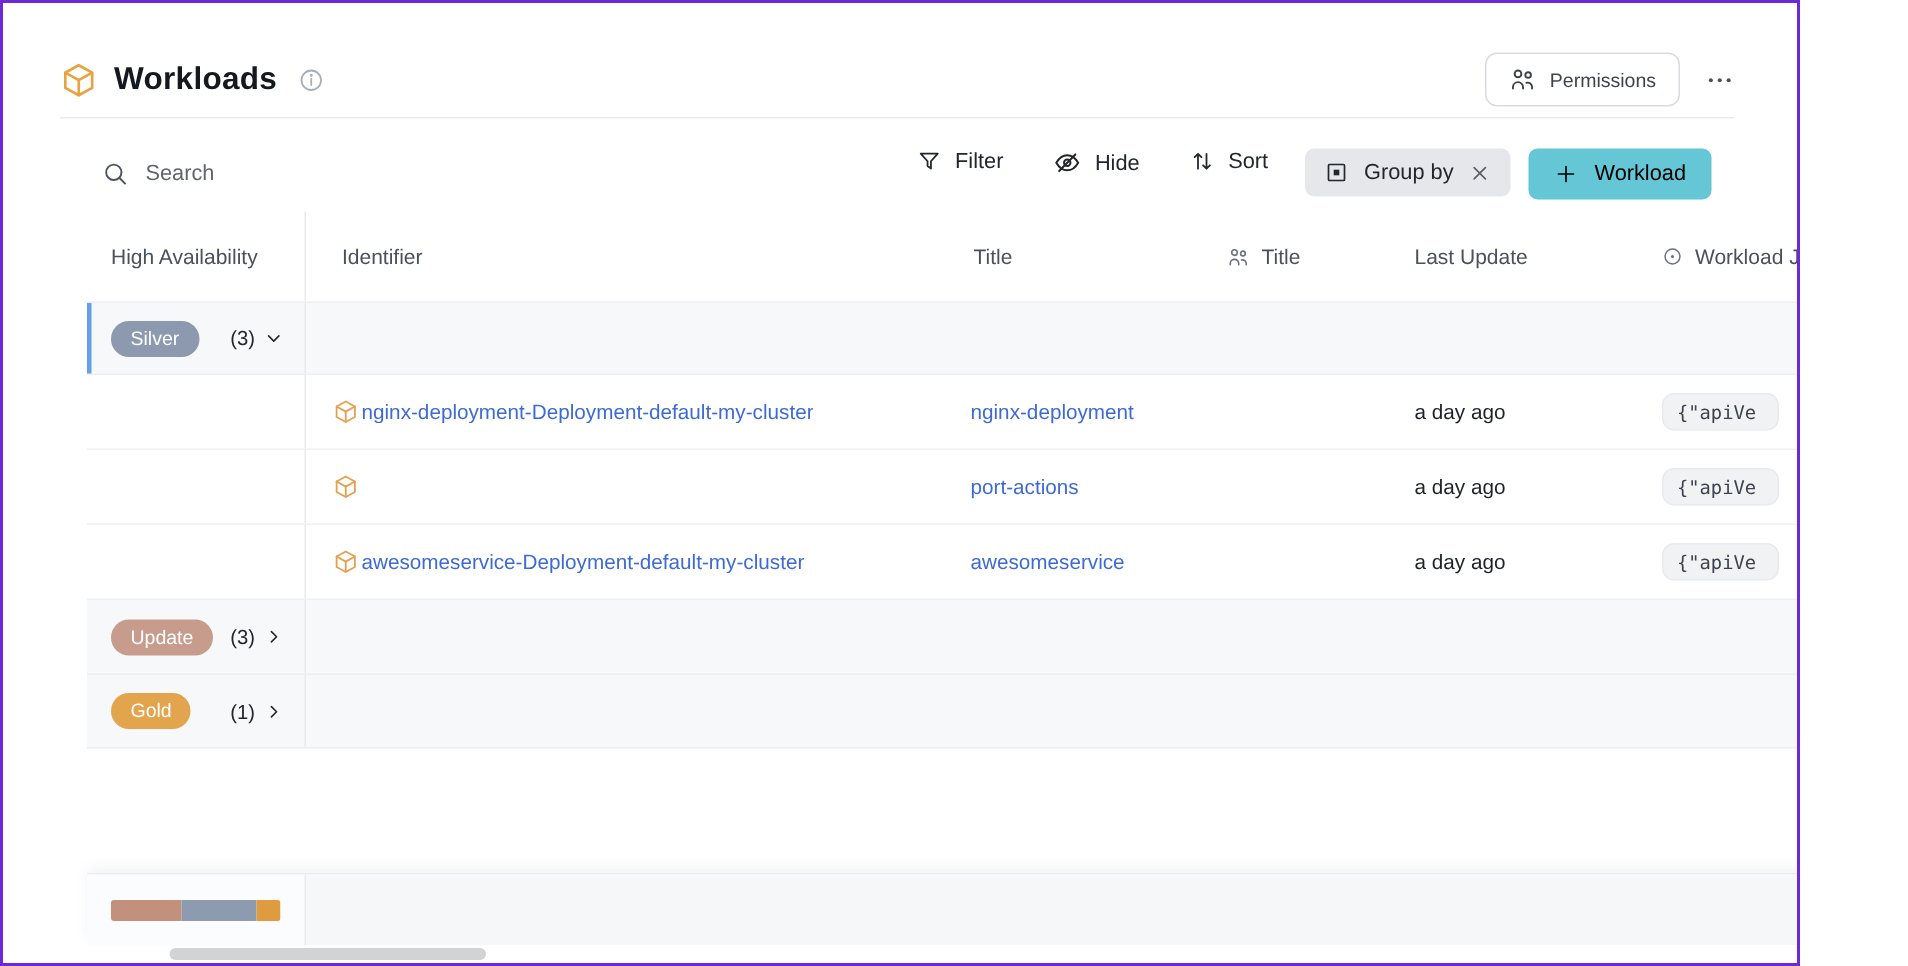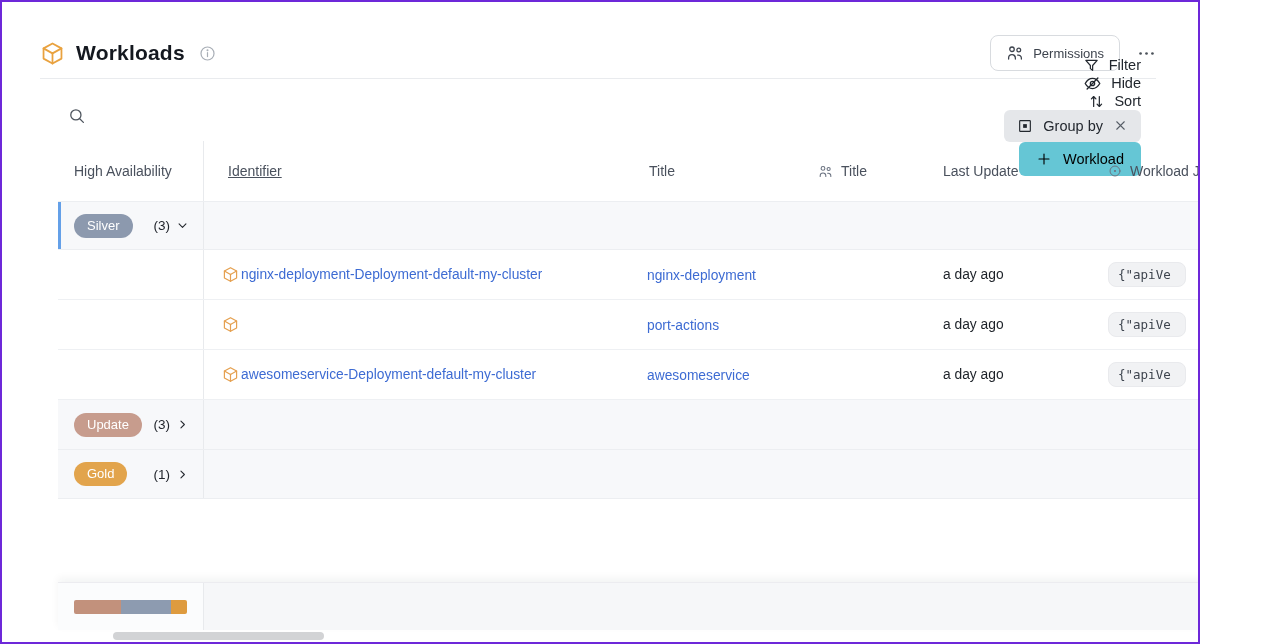--- a/index.html
+++ b/index.html
@@ -25,37 +25,37 @@
   .save-main { display:flex; align-items:center; gap:9px; padding:8px 13px; font-size:14.5px; font-weight:500; }
   .save-caret { display:flex; align-items:center; padding:0 11px; border-left:1.5px solid #ee8a58; }
   .kebab-btn { color:#4c525a; margin-left:7px; cursor:pointer; background:none; border:none; }
 
   
   .toolbar { height:58px; display:flex; align-items:center; padding:16px 57px 0 66px; }
   .search { display:flex; align-items:center; gap:11px; color:#4d545d; }
   .search input { border:none; outline:none; font-size:14.5px; color:#23272e; width:230px; background:transparent;
                   font-family:"Liberation Sans", sans-serif; }
   .search input::placeholder { color:#60666e; opacity:1; }
-  .toolbar-right { margin-left:auto; display:flex; align-items:flex-end;flex-direction:column; }
+  .toolbar-right { margin-left:auto; display:flex; align-items:flex-start; }
   .tool-btn { display:flex; align-items:center; gap:9px; font-size:14.5px; color:#22272e;
               margin-left:33px; background:none; border:none; cursor:pointer; font-family:inherit; }
   .chip-groupby { display:flex; align-items:center; gap:10px; background:#e5e7ea; border-radius:6px;
                   padding:8px 13px; font-size:14.5px; color:#22272e; margin-left:25px; cursor:pointer; }
   .chip-close { color:#565d66; display:flex; cursor:pointer; }
   .btn-workload { display:flex; align-items:center; gap:11px; background:#65c6d5; color:#000000; border:none;
                   border-radius:6px; padding:9px 17px; font-size:14.5px; margin-left:12px; cursor:pointer;
                   font-family:inherit; }
 
   
   .table { margin-left:56px; width:1158px; }
   .cols6 { display:grid; grid-template-columns:146px 429px 169px 125px 165px 124px; }
   .thead { height:65px; padding-top:4px; border-bottom:1px solid #eceef1; color:#4a515d; font-size:14px; align-items:center; }
   .th { padding:0 16px; display:flex; align-items:center; gap:8px; white-space:nowrap; height:100%; }
   .th-ha { border-right:1px solid #e8eaed; }
-  .th-id { padding-left:24px;text-decoration:underline; }
+  .th-id { padding-left:24px; }
   .th-ico { color:#6a7280; }
   .th-json { overflow:visible; min-width:180px; }
 
   .grow { height:48px; background:#f7f8fa; border-bottom:1px solid #eceef1; align-items:center; position:relative; cursor:pointer; }
   .grow.selected::before { content:""; position:absolute; left:0; top:0; bottom:0; width:3px; background:#64a0e8; }
   .gcell1 { display:flex; align-items:center; height:100%; padding:0 13px 0 16px; border-right:1px solid #e8eaed; }
   .pill { border-radius:20px; padding:4px 13px 5px; color:#fff; font-size:13px; white-space:nowrap; }
   .pill-silver { background:#8c99ae; }
   .pill-bronze { background:#c79c8d; }
   .pill-gold   { background:#e2a44c; }
@@ -137,20 +137,21 @@
   </div>
 
   <div class="toolbar">
     <div class="search">
       <span>
         <svg class="ic" width="18" height="18" viewBox="0 0 24 24" stroke-width="1.8">
           <circle cx="10.5" cy="10.5" r="6.8"></circle>
           <path d="M15.6 15.6 L20.5 20.5"></path>
         </svg>
       </span>
+      <input type="text" value="" placeholder="Search" style="">
     </div>
     <div class="toolbar-right">
       <button class="tool-btn">
         <span>
           <svg class="ic" width="17" height="17" viewBox="0 0 24 24" stroke-width="1.7">
             <path d="M4 4.8 h16 L13.6 12 v6.8 L10.4 16.4 v-4.4 Z"></path>
           </svg>
         </span>
         <span>Filter</span>
       </button>

